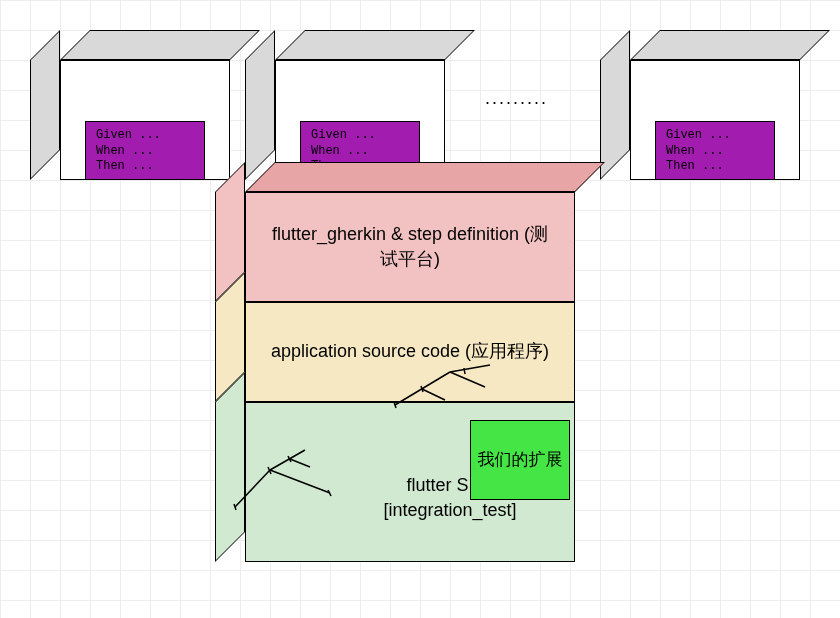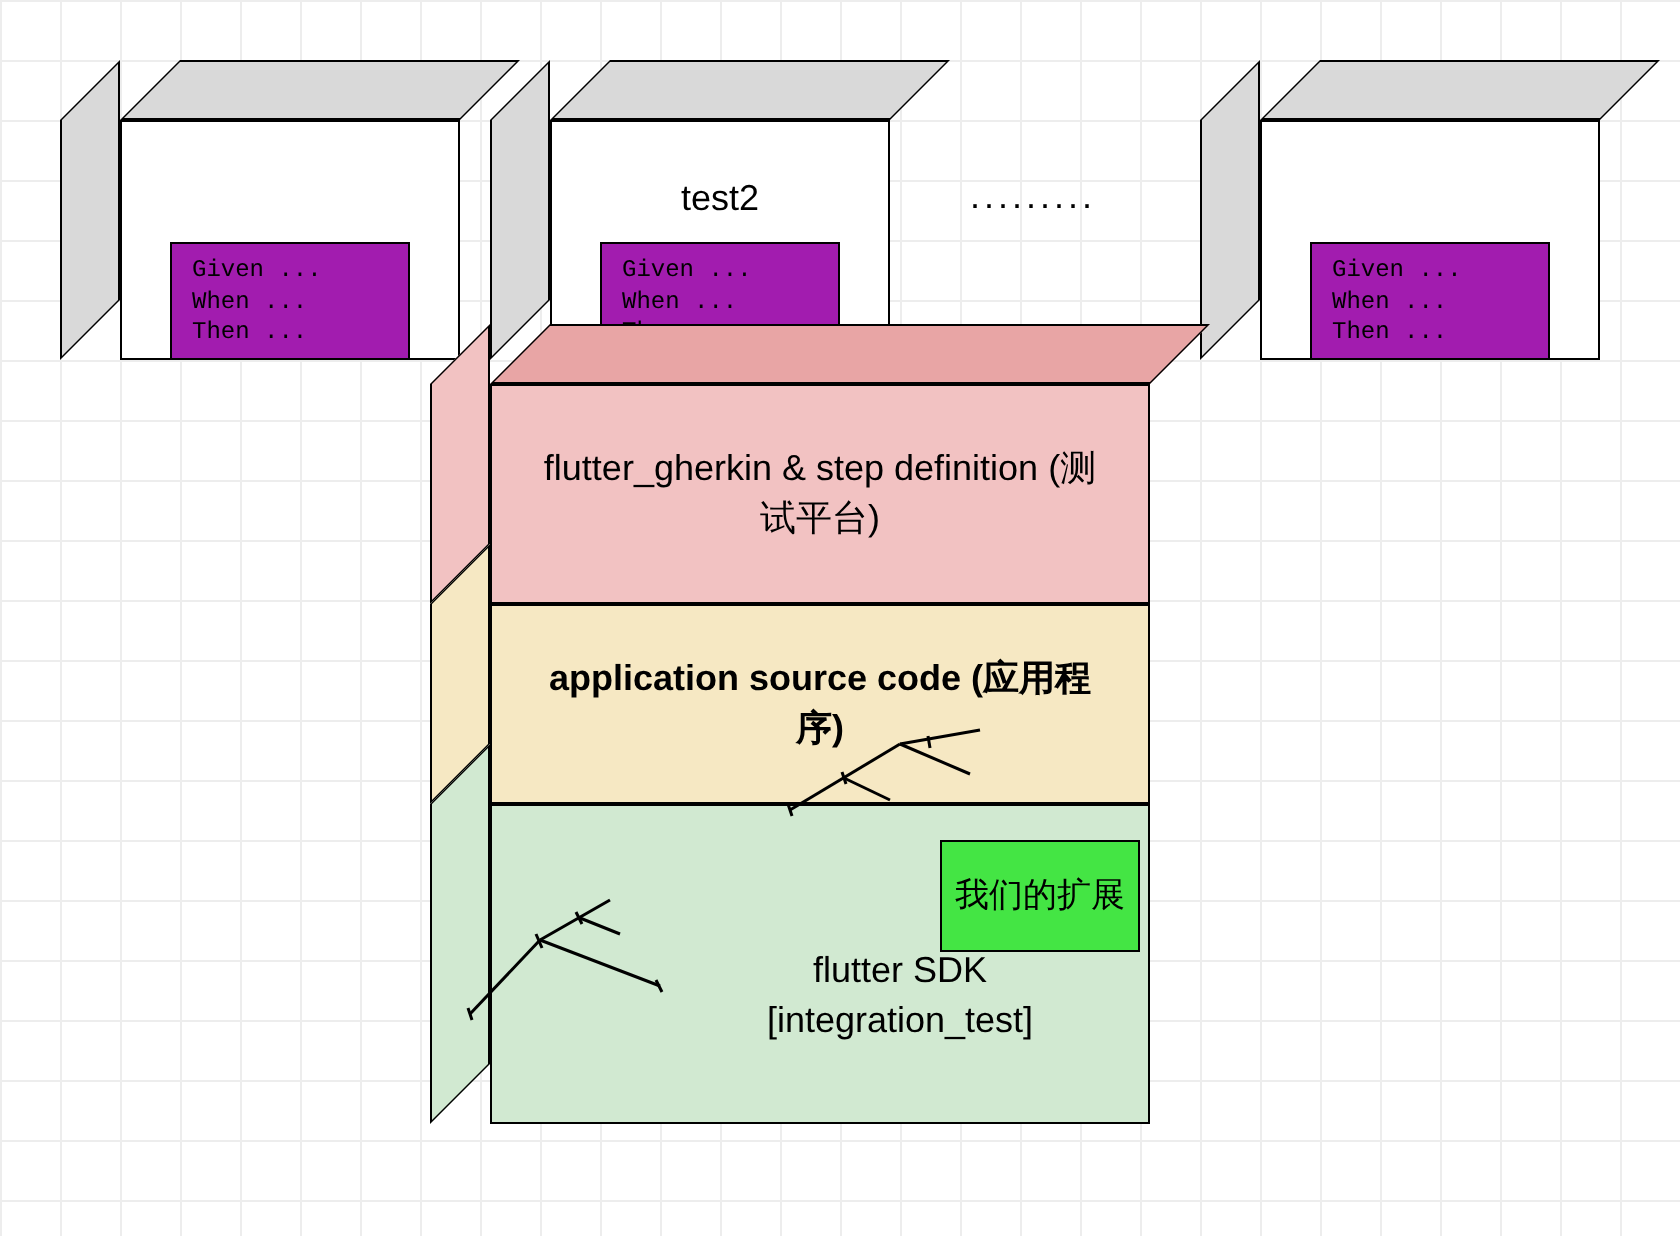--- a/index.html
+++ b/index.html
@@ -19,21 +19,21 @@
   
   
   .stack { position: absolute; left: 215px; top: 162px; }
   .layer { position: absolute; }
   .layer .lside { position: absolute; width: 30px; background: rgba(0,0,0,0.06); border: 1.5px solid #000; transform: skewY(-45deg); transform-origin: top left; }
   .layer .ltop { position: absolute; width: 330px; height: 30px; border: 1.5px solid #000; transform: skewX(-45deg); transform-origin: bottom left; left: 30px; top: -30px; }
   .layer .lfront { position: absolute; width: 330px; border: 1.5px solid #000; left: 30px; top: 0; display: flex; align-items: center; justify-content: center; text-align: center; font-size: 18px; padding: 10px 20px; line-height: 1.4; }
   
   .red .ltop { background: #e8a5a5; } .red .lfront, .red .lside { background: #f2c2c2; } .yel .lfront, .yel .lside { background: #f6e8c3; } .grn .lfront, .grn .lside { background: #d1e9d1; }
   
-  .ext-box { position: absolute; width: 100px; height: 56px; background: #44e544; border: 1.5px solid #000; display: flex; align-items: center; justify-content: center; text-align: center; font-size: 17px; line-height: 1.3; }
+  .ext-box { position: absolute; width: 100px; height: 80px; background: #44e544; border: 1.5px solid #000; display: flex; align-items: center; justify-content: center; text-align: center; font-size: 17px; line-height: 1.3; }
   
   .branch { position: absolute; }
 </style>
 </head>
 <body>
 
 <div class="grid"></div>
 
 <div class="cuboid" style="left:30px; top:60px;">
   <div class="side"></div>
@@ -44,21 +44,20 @@
       <div>When ...</div>
       <div>Then ...</div>
     </div>
   </div>
 </div>
 
 <div class="cuboid" style="left:245px; top:60px;">
   <div class="side"></div>
   <div class="top"></div>
   <div class="front">
-    <div class="label">test2</div>
     <div class="inner">
       <div>Given ...</div>
       <div>When ...</div>
       <div>Then ...</div>
     </div>
   </div>
 </div>
 
 <div class="abs dots" style="left:485px; top:88px;">.........</div>
 
@@ -79,21 +78,21 @@
   <div class="layer red" style="top:30px;">
     <div class="lside" style="height:110px;"></div>
     <div class="ltop"></div>
     <div class="lfront" style="height:110px;">
       <span>flutter_gherkin &amp; step definition (测试平台)</span>
     </div>
   </div>
 
   <div class="layer yel" style="top:140px;">
     <div class="lside" style="height:100px;"></div>
-    <div class="lfront" style="height:100px;font-weight:bold;">
+    <div class="lfront" style="height:100px;">
       <span>application source code (应用程序)</span>
     </div>
   </div>
 
   <div class="layer grn" style="top:240px;">
     <div class="lside" style="height:160px;"></div>
     <div class="lfront" style="height:160px; align-items:flex-start; padding-top:70px; padding-left:100px;">
       <span>flutter SDK [integration_test]</span>
     </div>
   </div>

